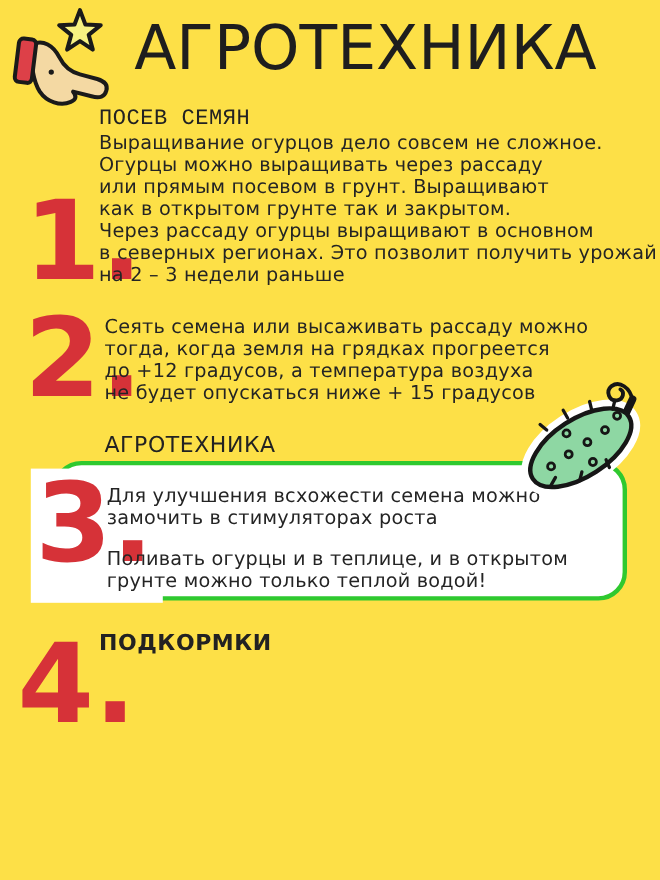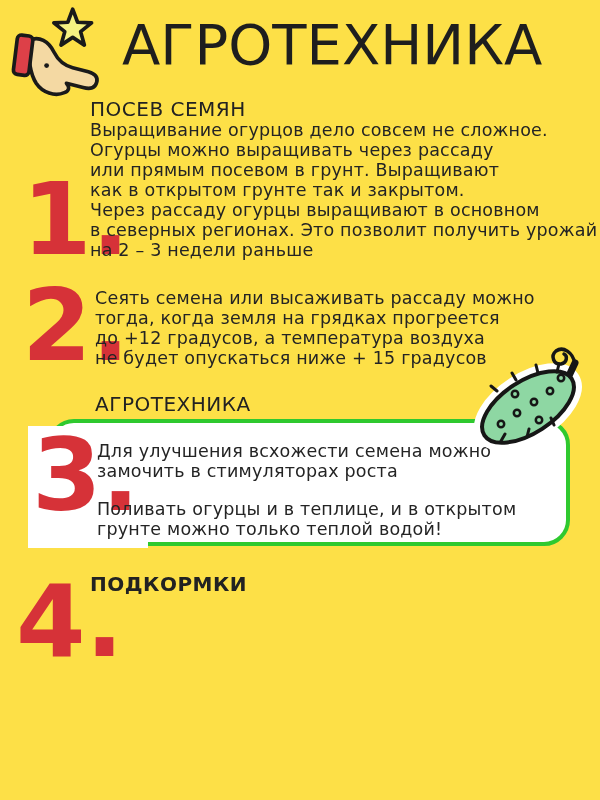--- a/index.html
+++ b/index.html
@@ -24,21 +24,21 @@
     position: absolute; left: 90px;
     font-size: 17.5px; line-height: 20px; color: #242424;
     letter-spacing: 0.2px; white-space: pre-line;
   }
   .big-num {
     position: absolute;
     font-size: 100px; line-height: 100px; font-weight: bold;
     color: #d63238; white-space: nowrap;
   }
 
-  #s1-heading { top: 97px; }
+  #s1-heading { top: 97px; font-family: Liberation Mono, monospace; }
   #s1-body    { top: 120px; }
   #s1-num     { left: 22px; top: 170px; }
 
   #s2-body    { left: 95px; top: 288px; }
   #s2-num     { left: 22px; top: 276px; }
 
   #s3-heading { left: 95px; top: 392px; }
   .rec-box {
     position: absolute; left: 48px; top: 419px; width: 522px; height: 127px;
     border: 4px solid #2fc92f; border-radius: 26px; background: #ffffff; z-index: 1;

